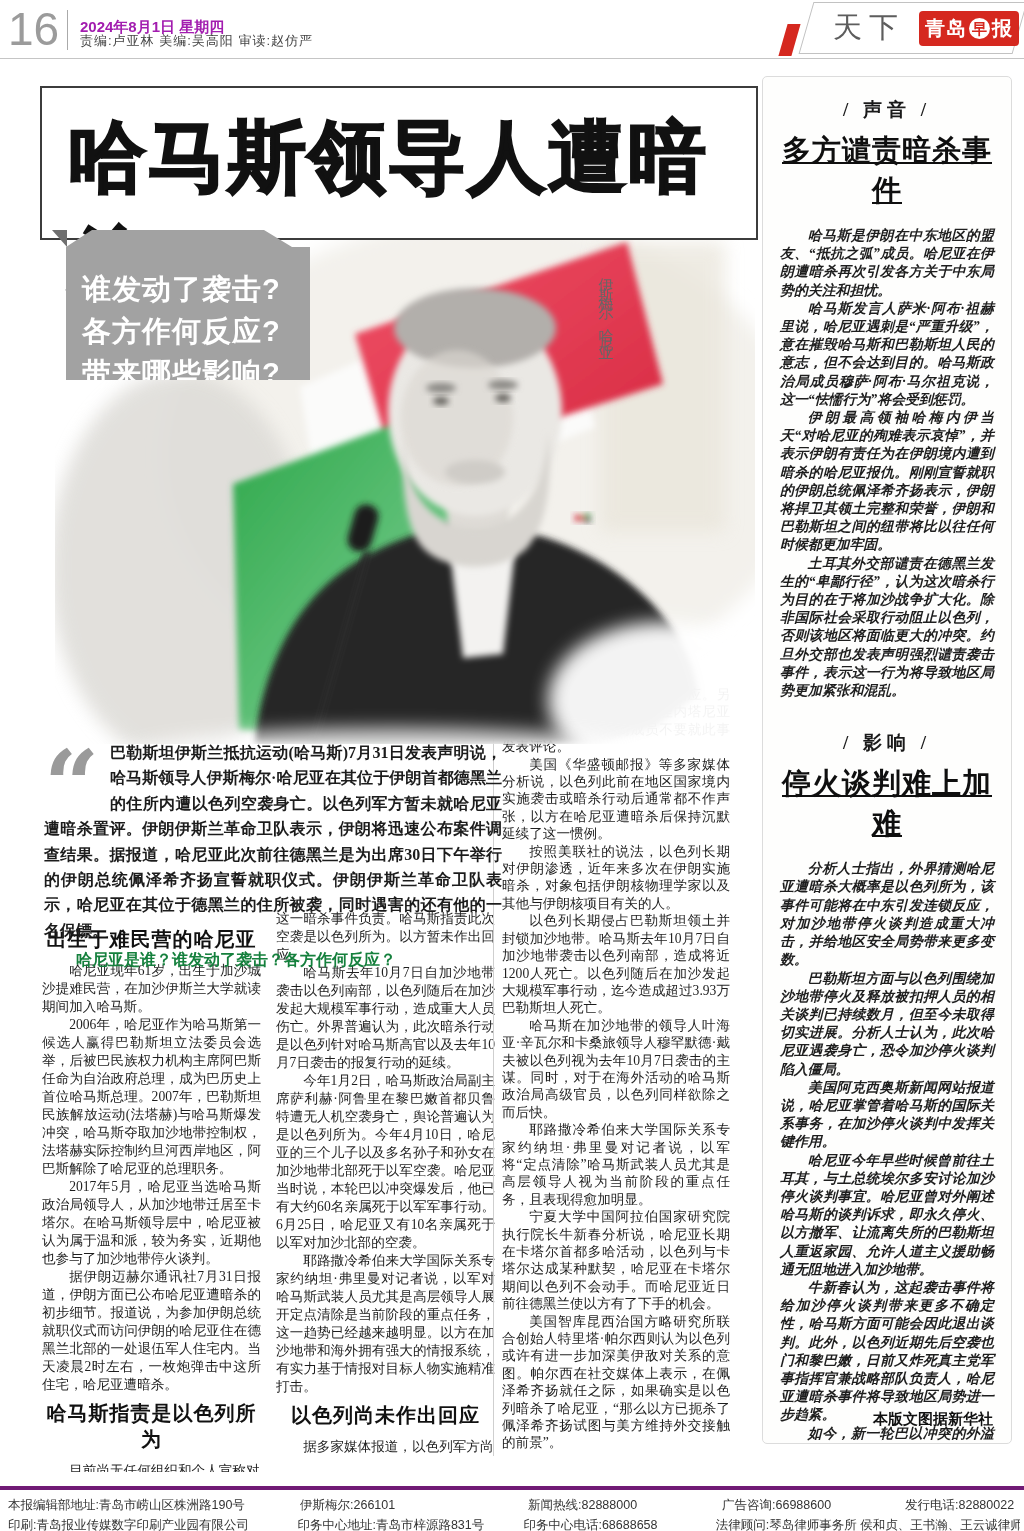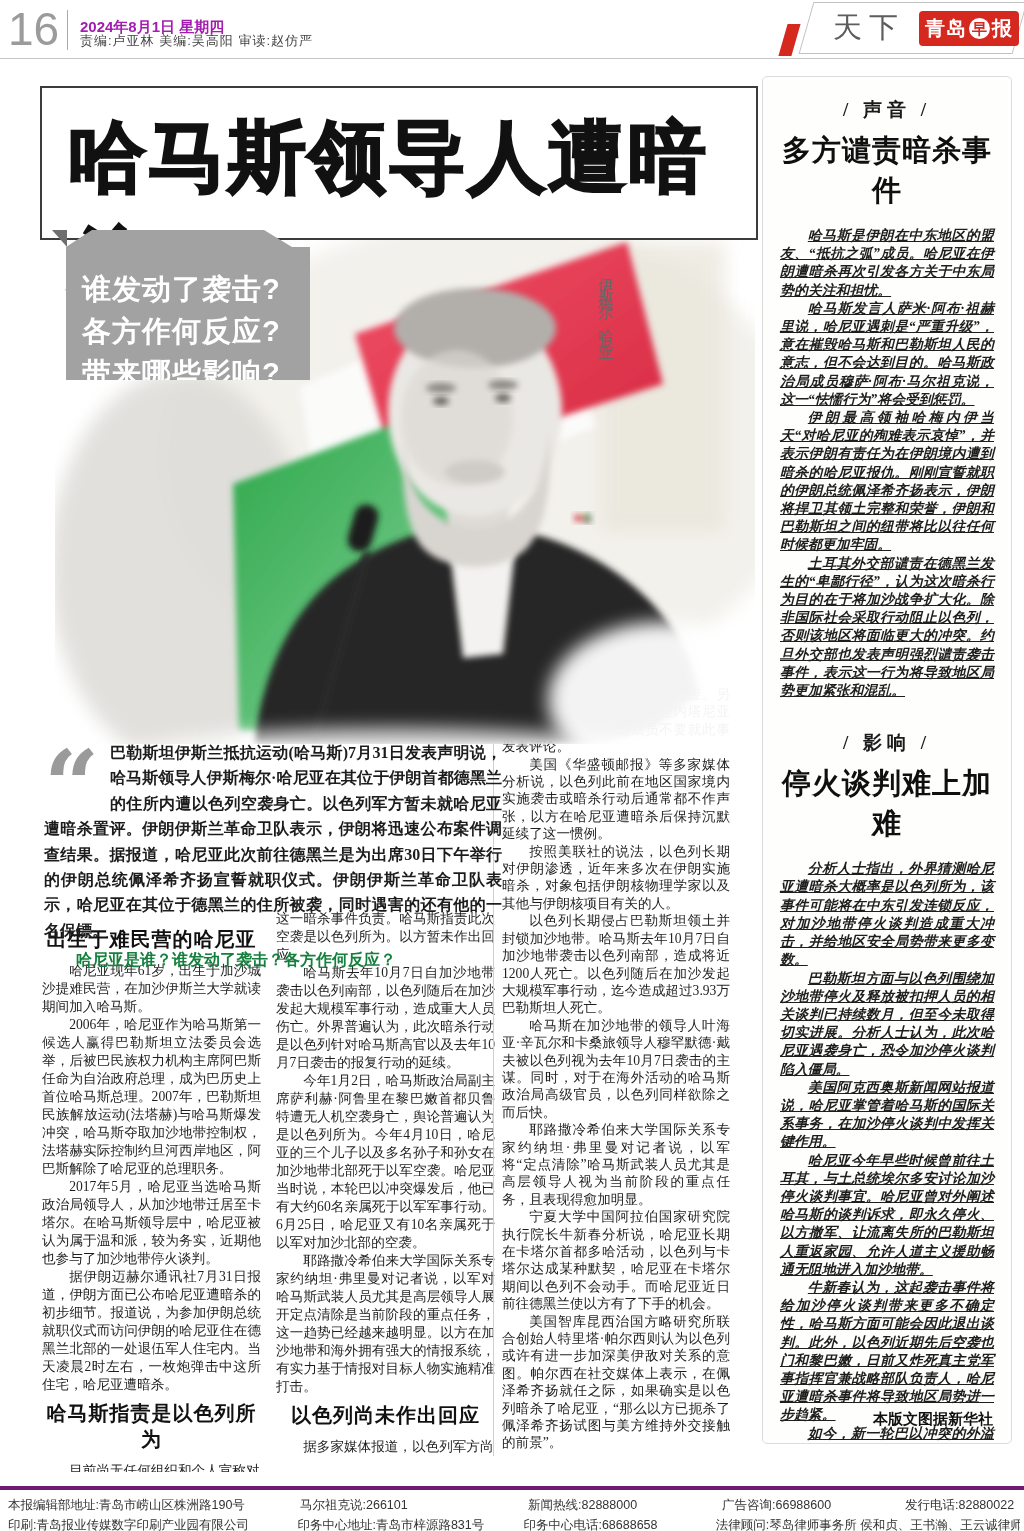--- a/index.html
+++ b/index.html
@@ -61,23 +61,23 @@
          letter-spacing:1px;line-height:26px;margin:6px 0 10px 0;text-indent:0;}
   .col-p{text-indent:2em;margin:0;}
   .col-pc{margin:0;}
   .vrule{position:absolute;left:493px;top:688px;width:1px;height:768px;background:#cfcfcf;}
 
   
   .sidebar{position:absolute;left:762px;top:76px;width:250px;height:1368px;background:#fefefd;
            border:1px solid #dcdcdc;border-radius:5px;box-sizing:border-box;padding:16px 17px;overflow:hidden;}
   .sb-kicker{text-align:center;font:700 19px "Liberation Serif",serif;color:#1a1a1a;letter-spacing:5px;margin:4px 0 8px 0;}
   .sb-kicker2{margin-top:30px;}
-  .sb-title{text-align:center;font:700 29px "Liberation Sans",sans-serif;color:#0f0f0f;letter-spacing:1px;margin:0 0 16px 0;}
+  .sb-title{text-align:center;font:700 29px "Liberation Sans",sans-serif;color:#0f0f0f;letter-spacing:1px;margin:0 0 16px 0;text-decoration:underline;}
   .sb-p{font-style:italic;font-weight:600;font-size:13.9px;line-height:18.2px;text-indent:2em;
-        text-align:justify;color:#1e1e1e;margin:0;text-decoration:underline;}
+        text-align:justify;color:#1e1e1e;margin:0;}
   .sb-credit{position:absolute;right:18px;bottom:14px;font:700 15px "Liberation Sans",sans-serif;color:#111;}
 
   
   .footer{position:absolute;left:0;top:1486px;width:1024px;height:45px;border-top:4px solid #701a75;
           font-family:"Liberation Sans",sans-serif;font-size:12.5px;color:#333;background:#fff;}
   .f-row{position:absolute;left:8px;right:4px;display:flex;white-space:nowrap;}
   .f-row1{top:7px;} .f-row2{top:27px;}
   .f-row span{display:inline-block;overflow:hidden;}
   .f-row1 span:nth-child(1){width:292px;} .f-row1 span:nth-child(2){width:228px;}
   .f-row1 span:nth-child(3){width:194px;} .f-row1 span:nth-child(4){width:183px;}
@@ -225,21 +225,21 @@
       <p class="sb-p" data-interactable="false">哈尼亚今年早些时候曾前往土耳其，与土总统埃尔多安讨论加沙停火谈判事宜。哈尼亚曾对外阐述哈马斯的谈判诉求，即永久停火、以方撤军、让流离失所的巴勒斯坦人重返家园、允许人道主义援助畅通无阻地进入加沙地带。</p>
       <p class="sb-p" data-interactable="false">牛新春认为，这起袭击事件将给加沙停火谈判带来更多不确定性，哈马斯方面可能会因此退出谈判。此外，以色列近期先后空袭也门和黎巴嫩，日前又炸死真主党军事指挥官兼战略部队负责人，哈尼亚遭暗杀事件将导致地区局势进一步趋紧。</p>
       <p class="sb-p" data-interactable="false">如今，新一轮巴以冲突的外溢效应日益明显，波及黎巴嫩、叙利亚、伊拉克等多个地区国家。美国约翰斯·霍普金斯大学中东和国际问题教授瓦利·纳斯尔指出，最近这两起暗杀事件，一起发生在黎巴嫩贝鲁特，一起发生在德黑兰，不仅扼杀了加沙地带停火的机会，还可能将中东推向一场灾难性的地区战争。</p>
     </div>
   <div class="sb-credit" data-interactable="false">本版文图据新华社</div>
 </div>
 
 <div class="footer" data-interactable="false">
   <div class="f-row f-row1" data-interactable="false">
       <span class="f-item" data-interactable="false">本报编辑部地址:青岛市崂山区株洲路190号</span>
-      <span class="f-item" data-interactable="false">马尔祖克说:266101</span>
+      <span class="f-item" data-interactable="false">伊斯梅尔:266101</span>
       <span class="f-item" data-interactable="false">新闻热线:82888000</span>
       <span class="f-item" data-interactable="false">广告咨询:66988600</span>
       <span class="f-item" data-interactable="false">发行电话:82880022</span>
     </div>
   <div class="f-row f-row2" data-interactable="false">
       <span class="f-item" data-interactable="false">印刷:青岛报业传媒数字印刷产业园有限公司</span>
       <span class="f-item" data-interactable="false">印务中心地址:青岛市梓源路831号</span>
       <span class="f-item" data-interactable="false">印务中心电话:68688658</span>
       <span class="f-item" data-interactable="false">法律顾问:琴岛律师事务所 侯和贞、王书瀚、王云诚律师</span>
     </div>

